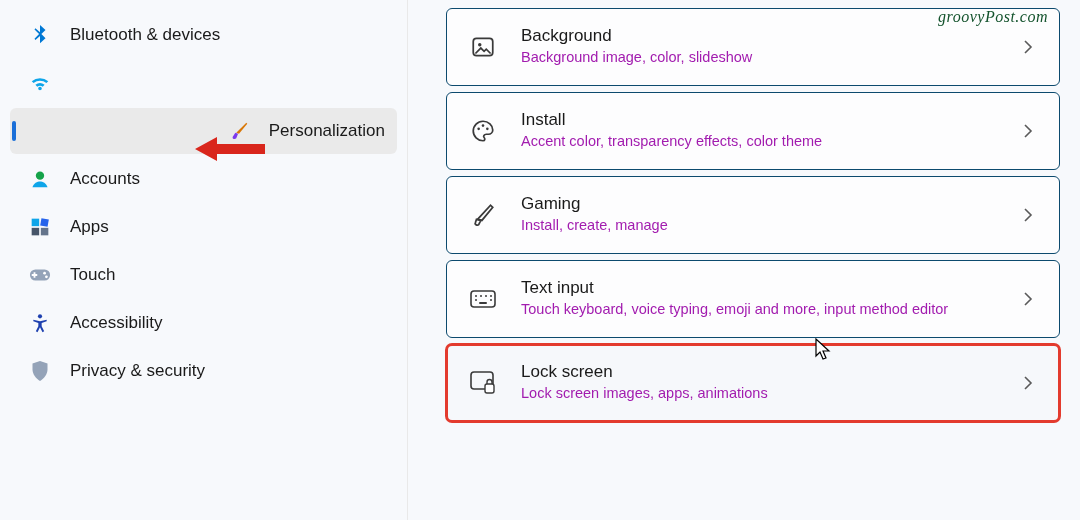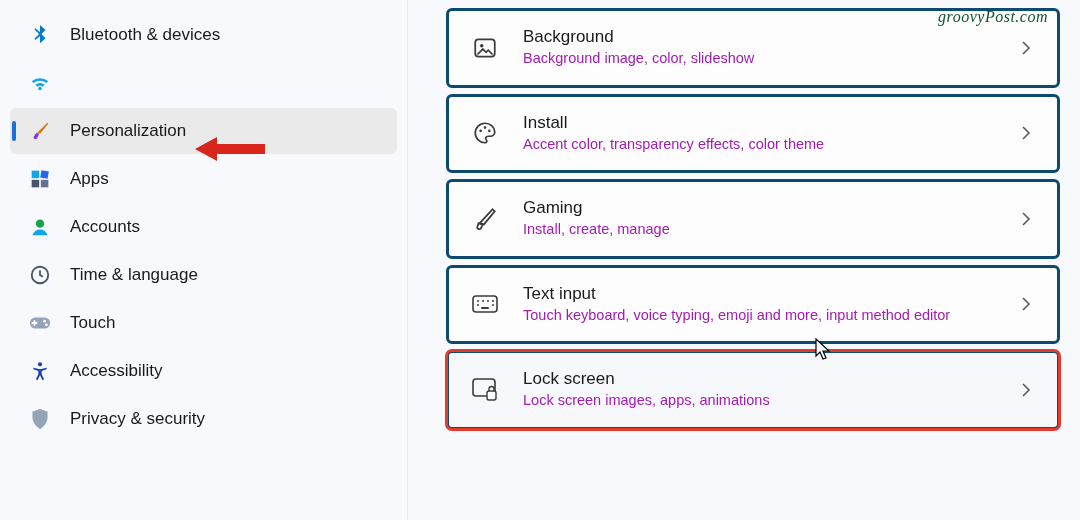--- a/index.html
+++ b/index.html
@@ -31,20 +31,21 @@
     padding: 12px 12px 12px 18px;
     border-radius: 6px;
     font-size: 17px;
     color: #1a1a1a;
     cursor: pointer;
     position: relative;
     height: 46px;
   }
   .nav-item.active {
     background: #eaeaea;
+    justify-content: flex-end;
   }
   .nav-item.active::before {
     content: "";
     position: absolute;
     left: 2px;
     top: 50%;
     transform: translateY(-50%);
     width: 4px;
     height: 20px;
     background: #1a6fd8;
@@ -61,21 +62,21 @@
   .content {
     flex: 1;
     padding: 8px 20px 8px 38px;
     display: flex;
     flex-direction: column;
     gap: 6px;
     position: relative;
   }
   .row {
     background: #fdfdfe;
-    border: 3px solid #0c4a6e;
+    border: 1px solid #0c4a6e;
     border-radius: 6px;
     display: flex;
     align-items: center;
     padding: 16px 22px;
     gap: 24px;
     cursor: pointer;
     min-height: 78px;
   }
   .row.highlighted {
     outline: 3px solid #e33b2e;
@@ -168,48 +169,39 @@
             <path fill="#d97706" d="M20 3l1 1-9 11-3-1L20 3z"></path>
             <path fill="#7c3aed" d="M8 14l3 1-2 5c-1 1-4 1-4-1 0-1 2-3 3-5z"></path>
           </svg>
       </span>
       <span>Personalization</span>
     </div>
 
     <div class="nav-item">
       <span class="nav-icon">
         <svg width="20" height="20" viewBox="0 0 24 24">
+            <circle cx="12" cy="8" r="5" fill="#16a34a"></circle>
+            <path fill="#0ea5e9" d="M3 22c1-5 6-7 9-7s8 2 9 7H3z"></path>
+          </svg>
+      </span>
+      <span>Accounts</span>
+    </div>
+
+    <div class="nav-item">
+      <span class="nav-icon">
+        <svg width="20" height="20" viewBox="0 0 24 24">
             <rect x="2" y="2" width="9" height="9" fill="#0ea5e9"></rect>
             <rect x="13" y="2" width="9" height="9" fill="#2563eb" transform="rotate(10 17 6)"></rect>
             <rect x="2" y="13" width="9" height="9" fill="#475569"></rect>
             <rect x="13" y="13" width="9" height="9" fill="#64748b"></rect>
           </svg>
       </span>
       <span>Apps</span>
     </div>
 
-    <div class="nav-item">
-      <span class="nav-icon">
-        <svg width="20" height="20" viewBox="0 0 24 24">
-            <circle cx="12" cy="8" r="5" fill="#16a34a"></circle>
-            <path fill="#0ea5e9" d="M3 22c1-5 6-7 9-7s8 2 9 7H3z"></path>
-          </svg>
-      </span>
-      <span>Accounts</span>
-    </div>
-
-    <div class="nav-item">
-      <span class="nav-icon">
-        <svg width="22" height="22" viewBox="0 0 24 24">
-            <circle cx="12" cy="12" r="9" fill="none" stroke="#475569" stroke-width="2"></circle>
-            <path stroke="#475569" stroke-width="2" fill="none" d="M12 7v5l3 2"></path>
-          </svg>
-      </span>
-      <span>Time &amp; language</span>
-    </div>
 
     <div class="nav-item">
       <span class="nav-icon">
         <svg width="22" height="18" viewBox="0 0 24 18">
             <rect x="1" y="3" width="22" height="12" rx="6" fill="#94a3b8"></rect>
             <circle cx="17" cy="7" r="1.5" fill="#fff"></circle>
             <circle cx="19" cy="11" r="1.5" fill="#fff"></circle>
             <path stroke="#fff" stroke-width="2" d="M6 6v6M3 9h6"></path>
           </svg>
       </span>

